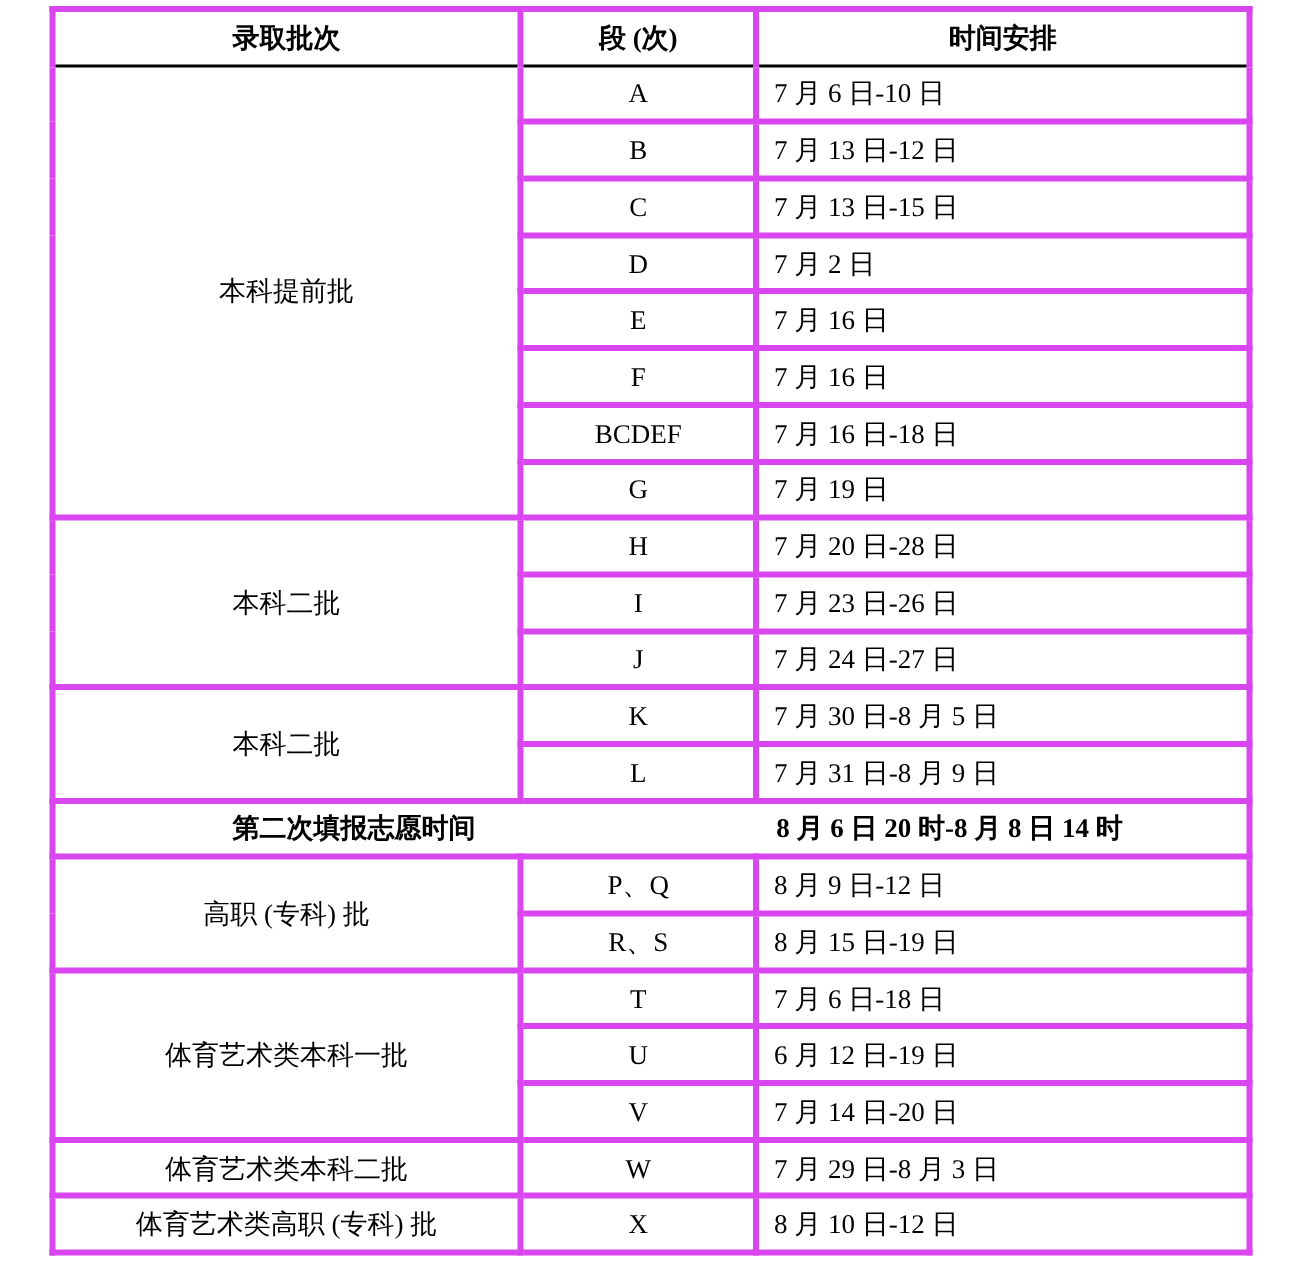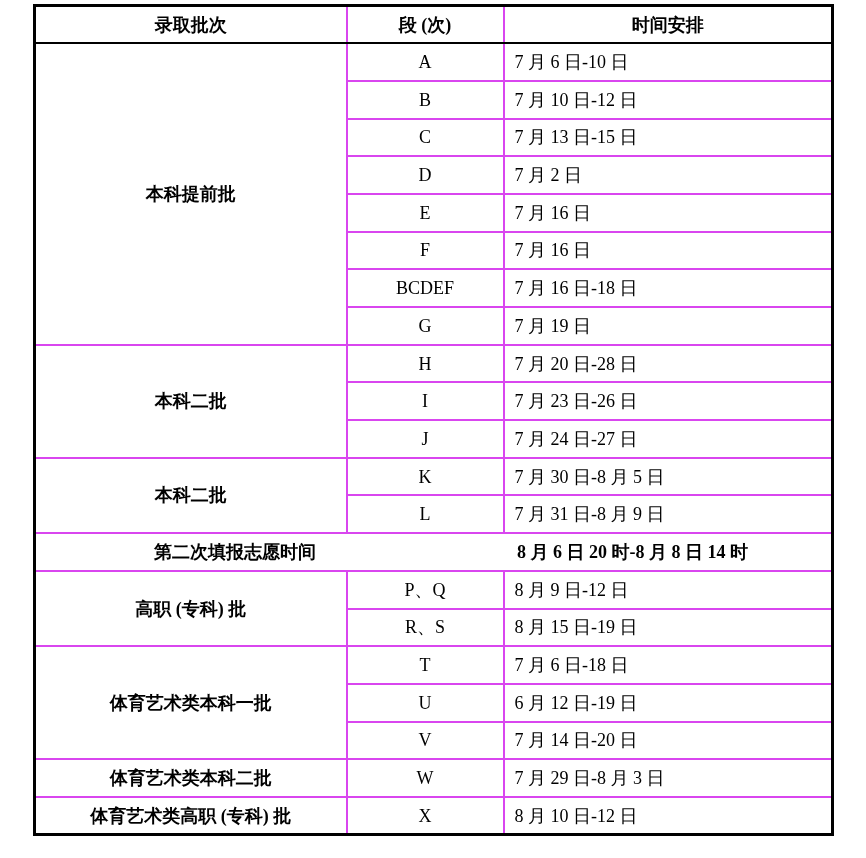--- a/index.html
+++ b/index.html
@@ -22,35 +22,35 @@
     top: 4px;
     width: 798px;
     border-collapse: collapse;
     table-layout: fixed;
     border: 3px solid #000000;
   }
   col.c1 { width: 312px; }
   col.c2 { width: 157px; }
   col.c3 { width: 329px; }
   th, td {
-    border: 2px solid #d946ef;
+    border: 4px solid #d946ef;
     height: 37.7px;
     padding: 0;
     font-size: 18px;
     line-height: 1;
     text-align: center;
     vertical-align: middle;
     white-space: nowrap;
     overflow: hidden;
   }
   tr.header-row th {
     font-weight: bold;
     border-bottom: 2px solid #000000;
   }
-  td.batch { font-weight: bold; }
+  td.batch { font-weight: normal; }
   td.sec   { font-weight: normal; }
   td.time  { text-align: left; padding-left: 10px; font-family: Liberation Serif, serif; }
   tr.group-start td { border-top: 2px solid #000000; }
   tr.merged-row td { font-weight: bold; }
   .merged-wrap { display: flex; width: 100%; align-items: flex-end; margin-left: 43px; }
   .merged-wrap .m1 { width: 312px; text-align: center; }
   .merged-wrap .m2 { flex: 1; text-align: center; }
 </style>
 </head>
 <body>
@@ -69,21 +69,21 @@
         <th>时间安排</th>
       </tr>
 
       <tr class="group-start">
         <td class="batch" rowspan="8">本科提前批</td>
         <td class="sec">A</td>
         <td class="time">7 月 6 日-10 日</td>
       </tr>
       <tr>
         <td class="sec">B</td>
-        <td class="time">7 月 10 日-12 日</td>
+        <td class="time">7 月 13 日-12 日</td>
       </tr>
       <tr>
         <td class="sec">C</td>
         <td class="time">7 月 13 日-15 日</td>
       </tr>
       <tr>
         <td class="sec">D</td>
         <td class="time">7 月 2 日</td>
       </tr>
       <tr>

